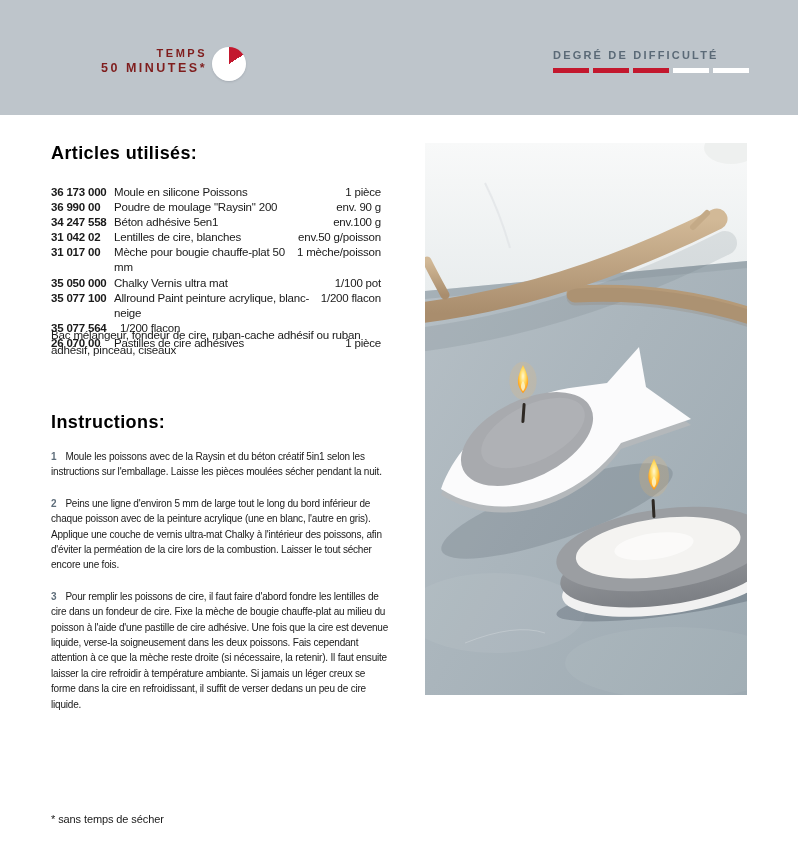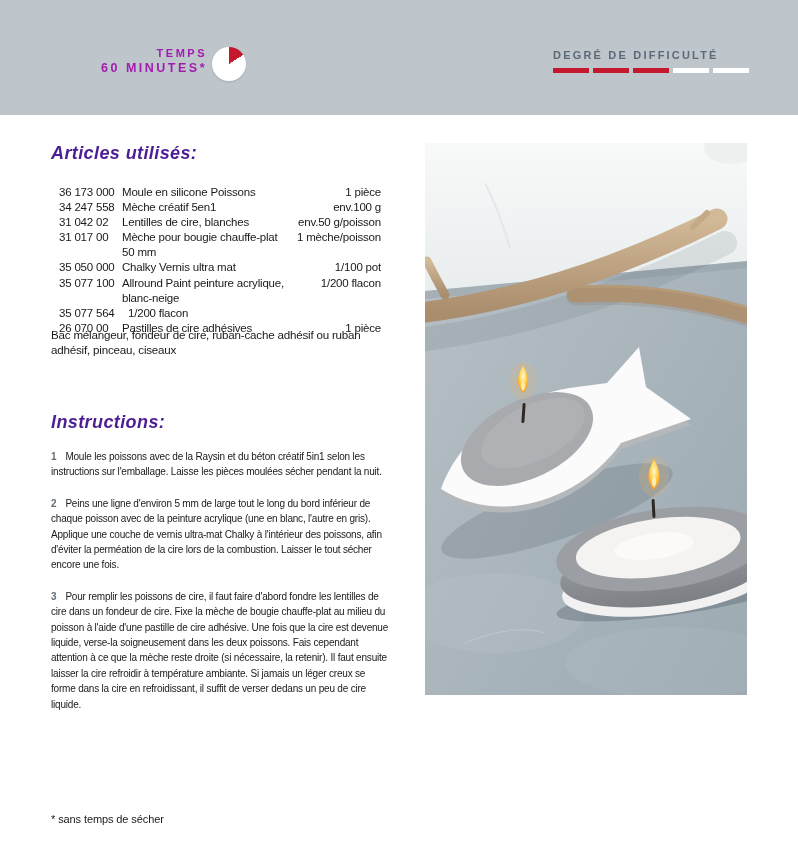--- a/index.html
+++ b/index.html
@@ -1,39 +1,39 @@
 <!DOCTYPE html>
 <html><head>
 <meta charset="utf-8">
 <style>
   html,body{margin:0;padding:0;background:#ffffff;}
   .page{position:relative;width:798px;height:868px;background:#ffffff;overflow:hidden;
         font-family:"Liberation Sans",sans-serif;color:#191919;}
   
   .band{position:absolute;left:0;top:0;width:798px;height:115px;background:#bec5cb;}
   .time-block{position:absolute;left:0;top:47px;width:207px;text-align:right;
-              color:#a21caf;font-weight:bold;letter-spacing:2.5px;}
+              color:#7f1d1d;font-weight:bold;letter-spacing:2.5px;}
   .time-label{font-size:11px;line-height:13px;}
   .time-value{font-size:12.5px;line-height:17px;}
   .clock{position:absolute;left:212px;top:47px;width:34px;height:34px;border-radius:50%;
          background:conic-gradient(#c3182e 0deg 57deg,#ffffff 57deg 360deg);
          box-shadow:0 1px 2px rgba(90,100,110,.25);}
   .diff-block{position:absolute;left:553px;top:49px;width:196px;}
   .diff-label{font-size:11px;font-weight:bold;letter-spacing:2.2px;color:#5b6a77;line-height:13px;}
   .meter{margin-top:6px;display:flex;}
   .seg{height:5px;flex:1 1 auto;margin-right:4px;}
   .seg:last-child{margin-right:0;}
   .seg-filled{background:#c3182e;}
   .seg-empty{background:#ffffff;}
   
-  .h-red{color:#4c1d95;font-size:18px;font-weight:bold;letter-spacing:.4px;margin:0;font-style:italic;}
+  .h-red{color:#000000;font-size:18px;font-weight:bold;letter-spacing:.4px;margin:0;}
   #articles{position:absolute;left:51px;top:143px;width:330px;}
   .art-rows{margin-top:21px;font-size:11.5px;letter-spacing:-.2px;line-height:15.1px;}
   .art-row{display:flex;align-items:baseline;}
-  .art-code{width:63px;font-weight:normal;flex:0 0 auto;margin-left:8px;}
+  .art-code{width:63px;font-weight:bold;flex:0 0 auto;}
   .art-desc{flex:1 1 auto;}
   .art-qty{flex:0 0 auto;margin-left:6px;text-align:right;white-space:nowrap;}
   #also-need{position:absolute;left:51px;top:327px;width:338px;}
   .slate-h{color:#5f6e7b;font-weight:bold;font-size:12px;letter-spacing:.2px;margin:0 0 3px 0;}
   .body-text{font-size:11.6px;letter-spacing:-.2px;line-height:15.3px;margin:0;}
   #instructions{position:absolute;left:51px;top:412px;width:340px;}
   .step{margin-top:16px;font-size:10px;letter-spacing:-.2px;line-height:15.4px;}
   .step-num{font-weight:bold;color:#5f6e7b;margin-right:9px;}
   #footnote{position:absolute;left:51px;top:813px;font-size:11px;letter-spacing:-.1px;}
   
@@ -41,21 +41,21 @@
   .photo svg{display:block;}
 </style>
 </head>
 <body>
 
 <div class="page">
 
   <div class="band">
     <div class="time-block">
       <div class="time-label">TEMPS</div>
-      <div class="time-value">60 MINUTES*</div>
+      <div class="time-value">50 MINUTES*</div>
     </div>
     <div class="clock"></div>
     <div class="diff-block">
       <div class="diff-label">DEGRÉ DE DIFFICULTÉ</div>
       <div class="meter">
           <span class="seg seg-filled"></span>
           <span class="seg seg-filled"></span>
           <span class="seg seg-filled"></span>
           <span class="seg seg-empty"></span>
           <span class="seg seg-empty"></span>
@@ -66,24 +66,29 @@
   <div id="articles">
     <h2 class="h-red">Articles utilisés:</h2>
     <div class="art-rows">
 
         <div class="art-row">
           <span class="art-code">36 173 000</span>
           <span class="art-desc">Moule en silicone Poissons</span>
           <span class="art-qty">1 pièce</span>
         </div>
 
+        <div class="art-row">
+          <span class="art-code">36 990 00</span>
+          <span class="art-desc">Poudre de moulage "Raysin" 200</span>
+          <span class="art-qty">env. 90 g</span>
+        </div>
 
         <div class="art-row">
           <span class="art-code">34 247 558</span>
-          <span class="art-desc">Mèche créatif 5en1</span>
+          <span class="art-desc">Béton adhésive 5en1</span>
           <span class="art-qty">env.100 g</span>
         </div>
 
         <div class="art-row">
           <span class="art-code">31 042 02</span>
           <span class="art-desc">Lentilles de cire, blanches</span>
           <span class="art-qty">env.50 g/poisson</span>
         </div>
 
         <div class="art-row">

